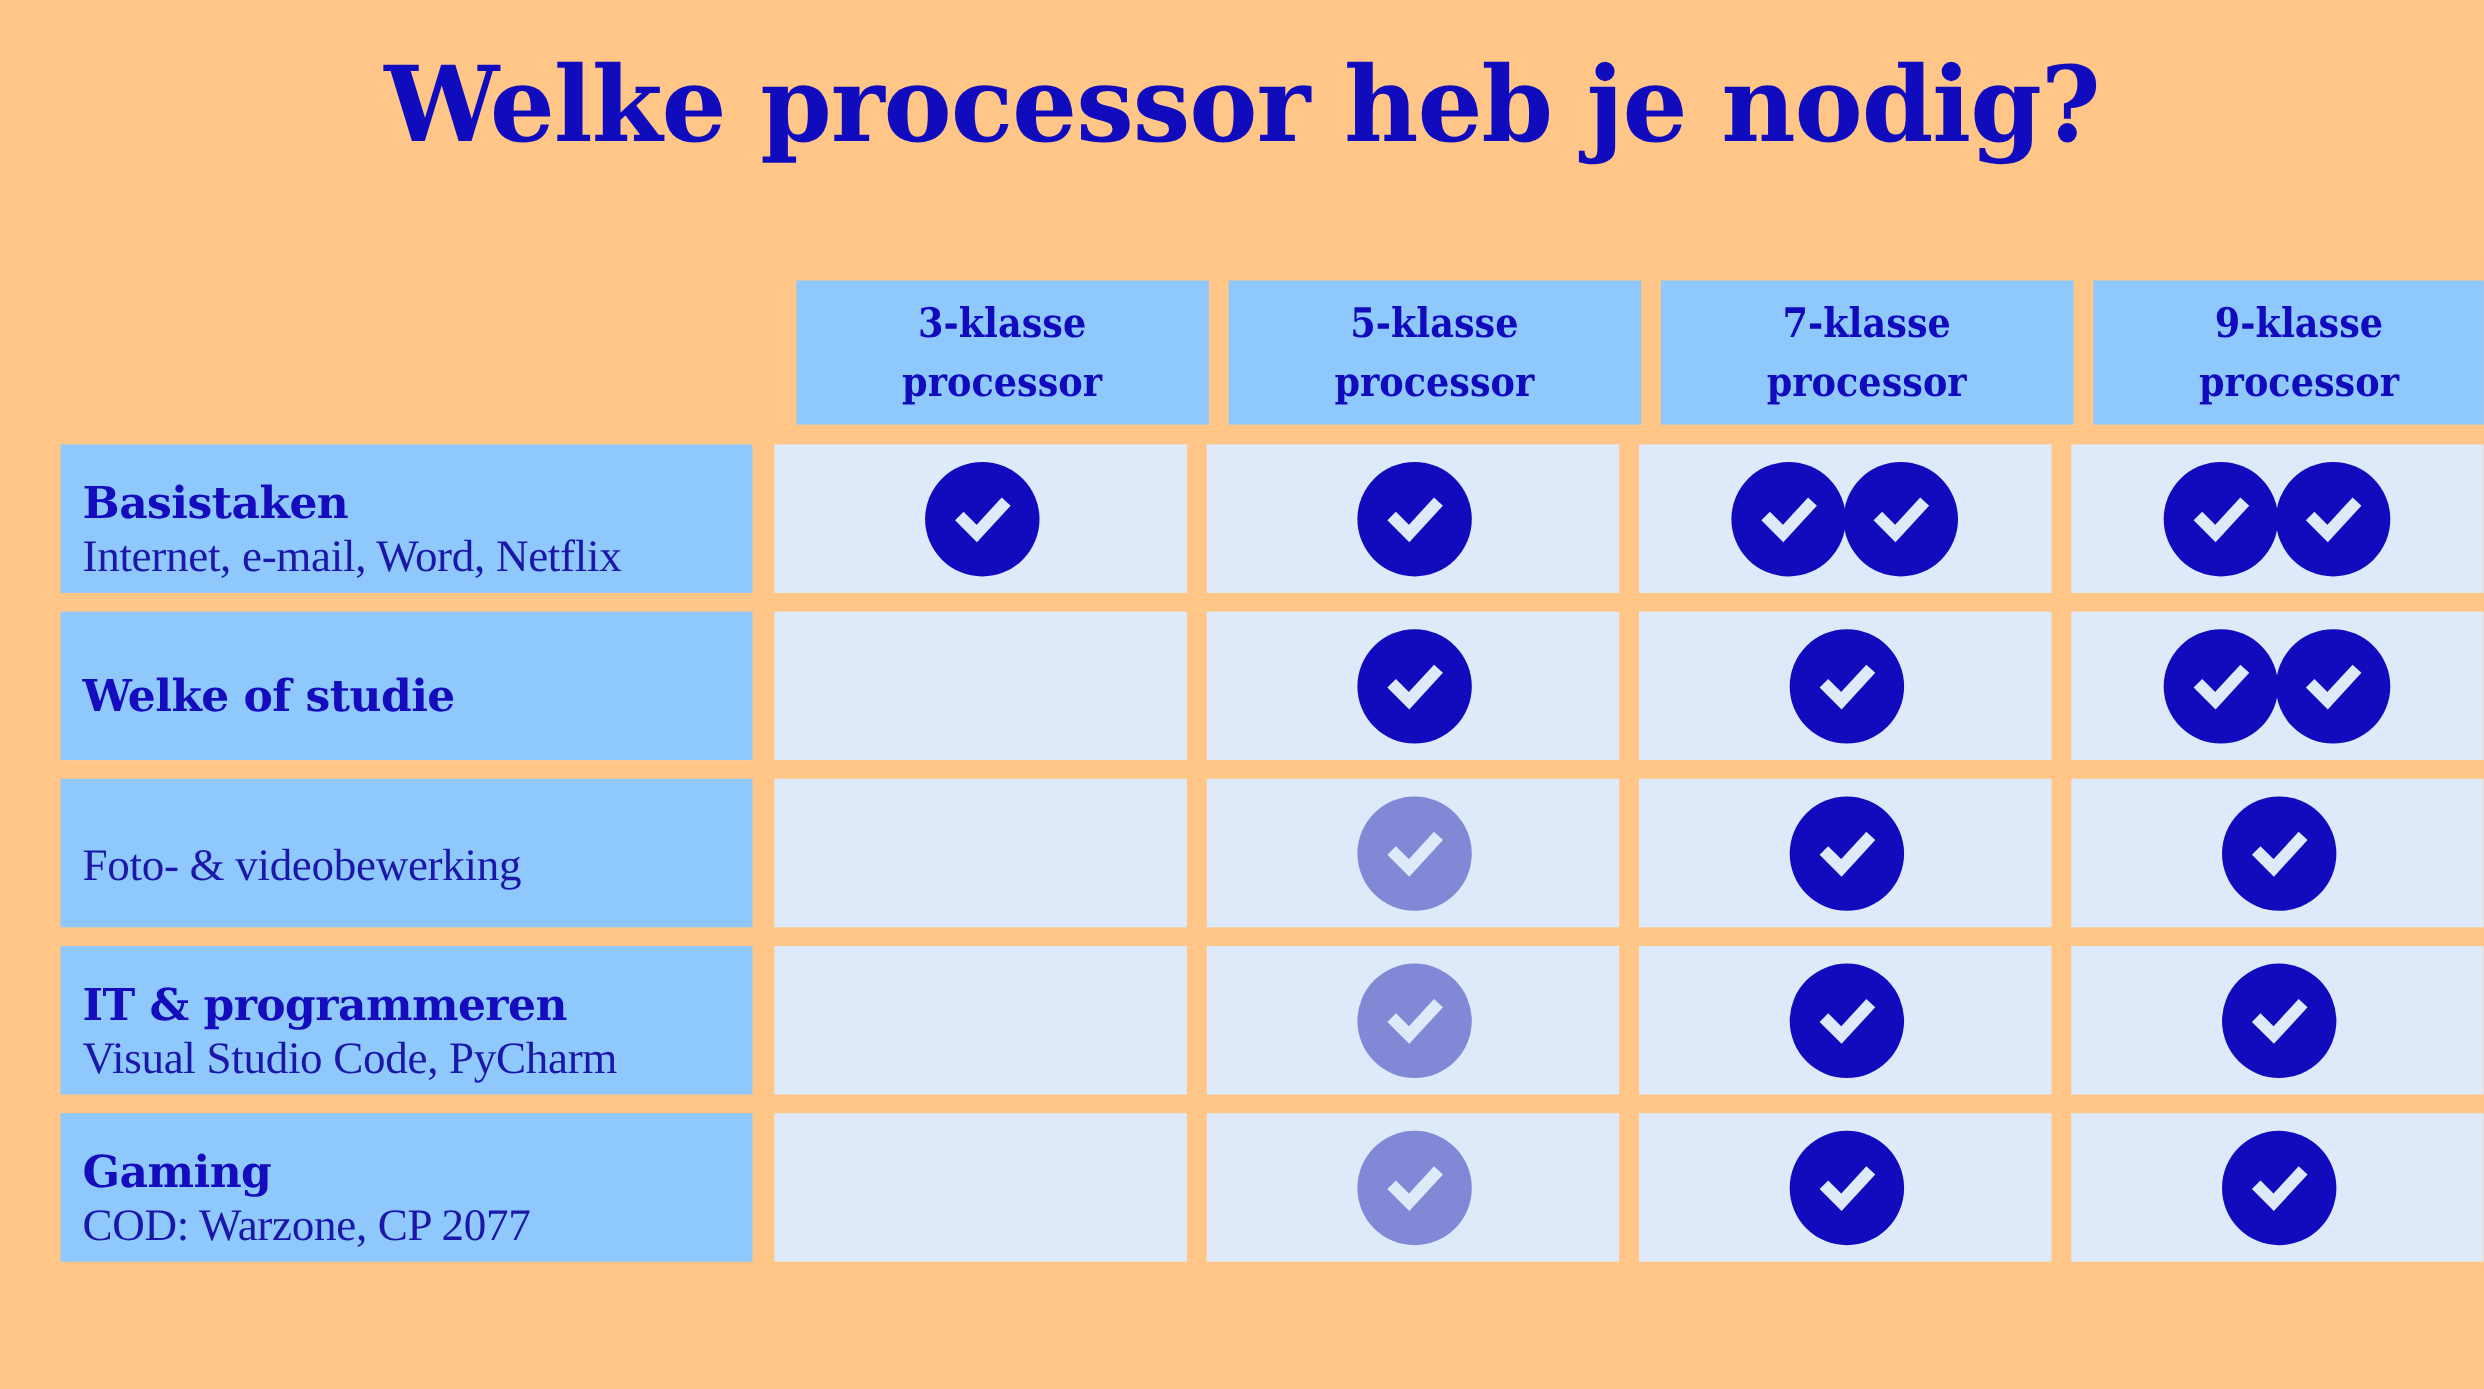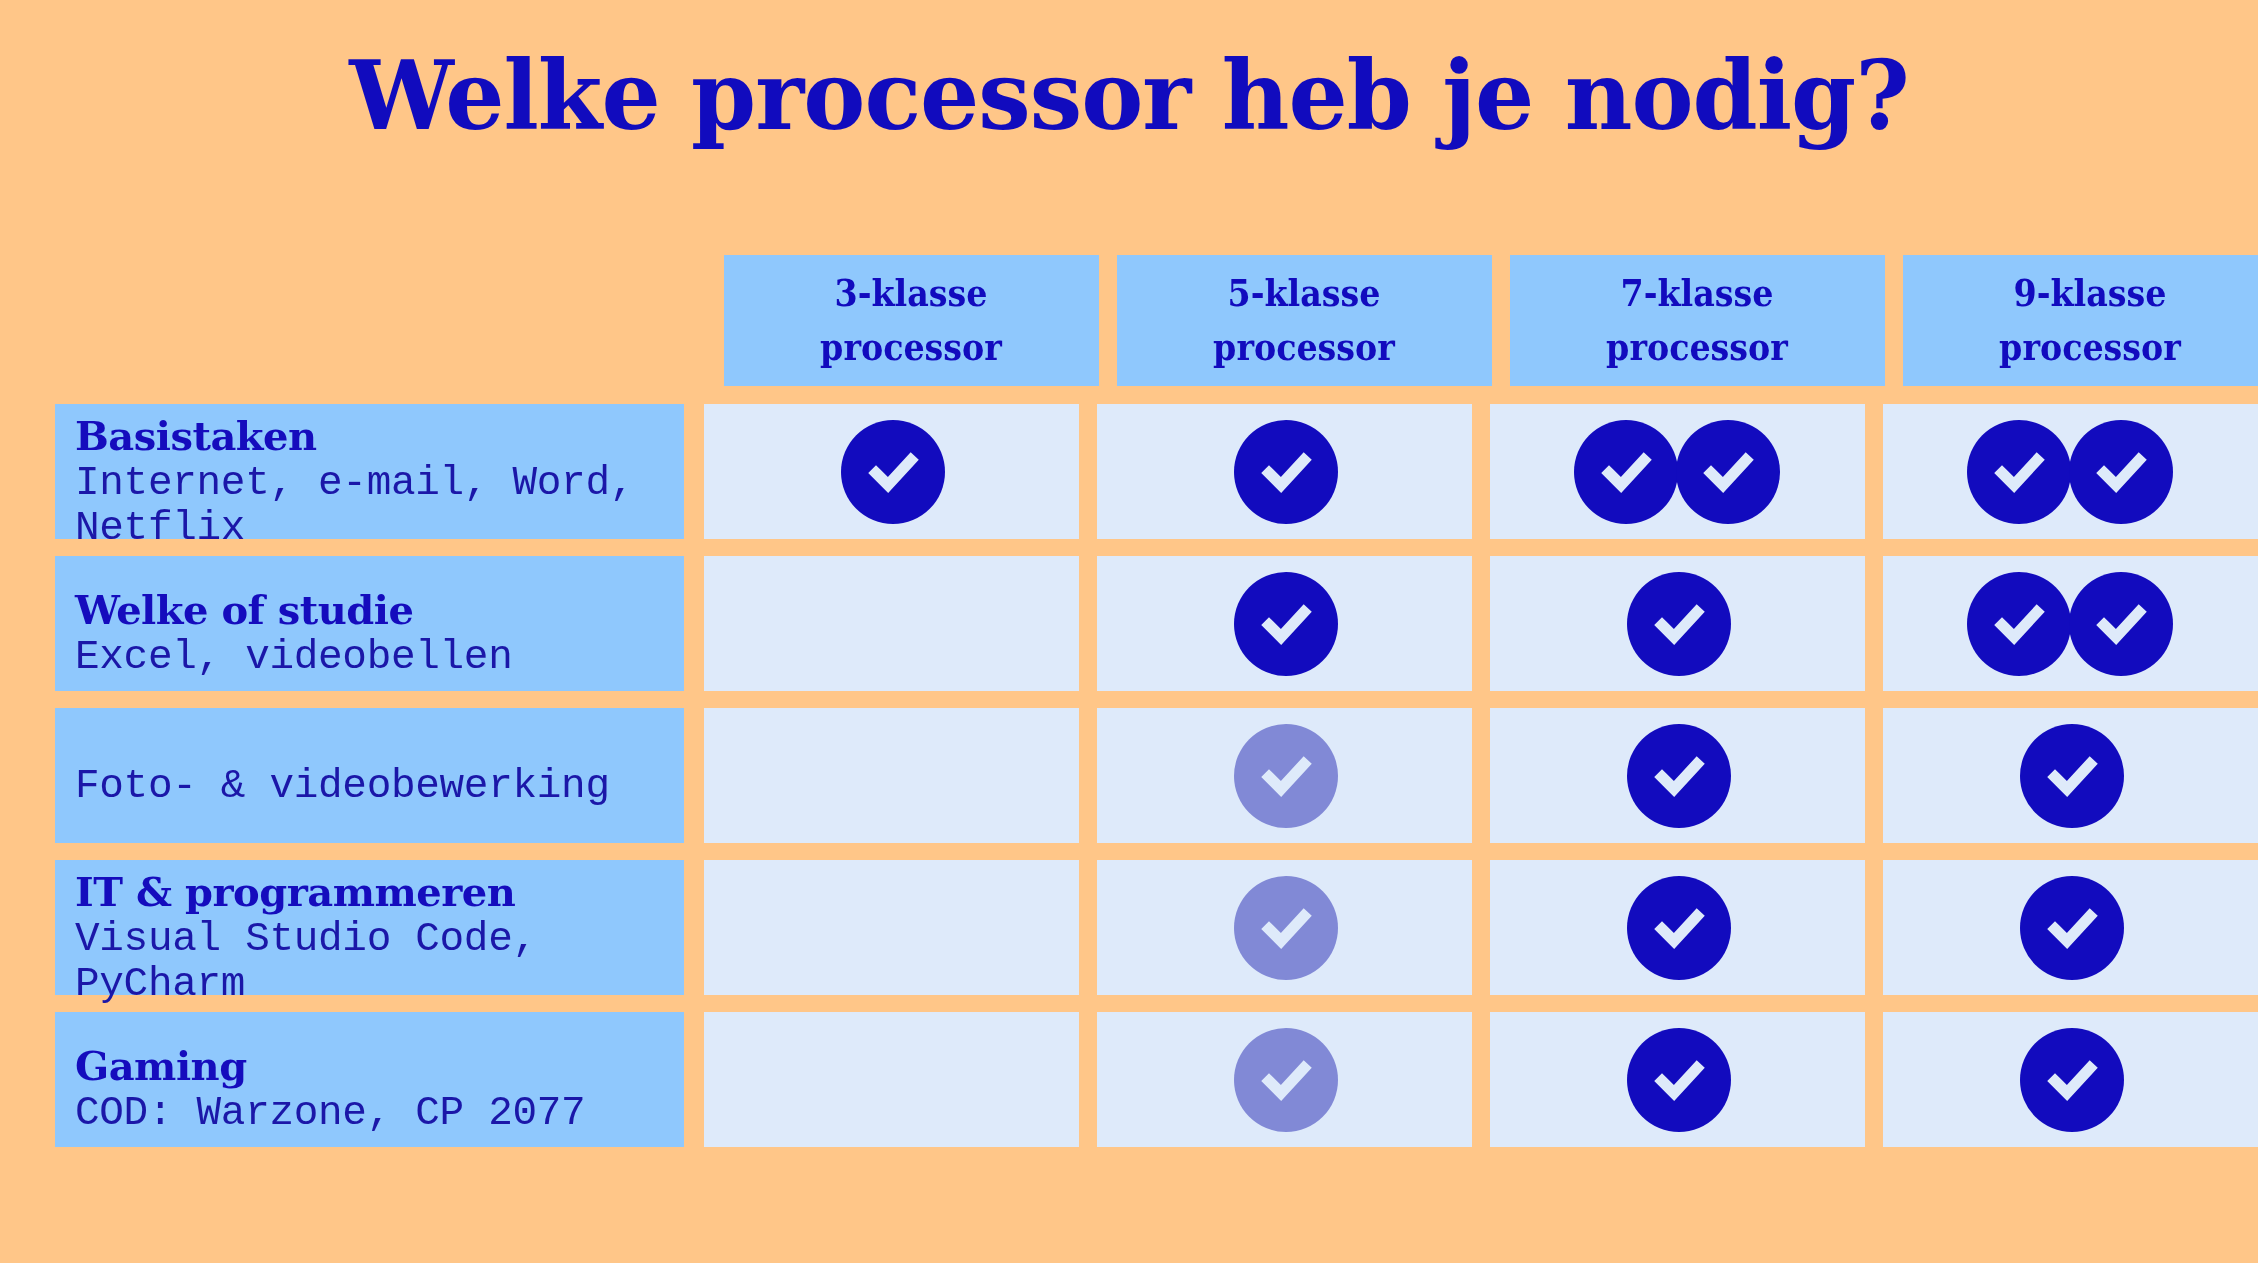--- a/index.html
+++ b/index.html
@@ -75,21 +75,21 @@
     color: #150CBD;
     font-family: "DejaVu Serif", "Liberation Serif", serif;
     font-weight: 700;
     font-size: 40px;
     line-height: 1.05;
     letter-spacing: -0.5px;
     margin-bottom: 4px;
   }
   .label-sub {
     color: #1B17A8;
-    font-family: Liberation Mono, monospace;
+    font-family: Liberation Serif, serif;
     font-weight: 400;
     font-size: 41px;
     line-height: 1.08;
     letter-spacing: -0.3px;
   }
 
   
   .data-cell {
     width: 376px;
     margin-right: 18px;
@@ -216,21 +216,20 @@
                 <svg width="62" height="62" viewBox="0 0 62 62">
                   <path class="tick" d="M14 32 L26 44 L49 19"></path>
                 </svg>
               </div>
             </div>
           </div>
         </div>
         <div class="row body-row">
           <div class="label-cell">
             <div class="label-title">Welke of studie</div>
-            <div class="label-sub">Excel, videobellen</div>
           </div>
           <div class="data-cell body-cell"></div>
           <div class="data-cell body-cell">
             <div class="check-pair">
               <div class="check full">
                 <svg width="62" height="62" viewBox="0 0 62 62">
                   <path class="tick" d="M14 32 L26 44 L49 19"></path>
                 </svg>
               </div>
             </div>

